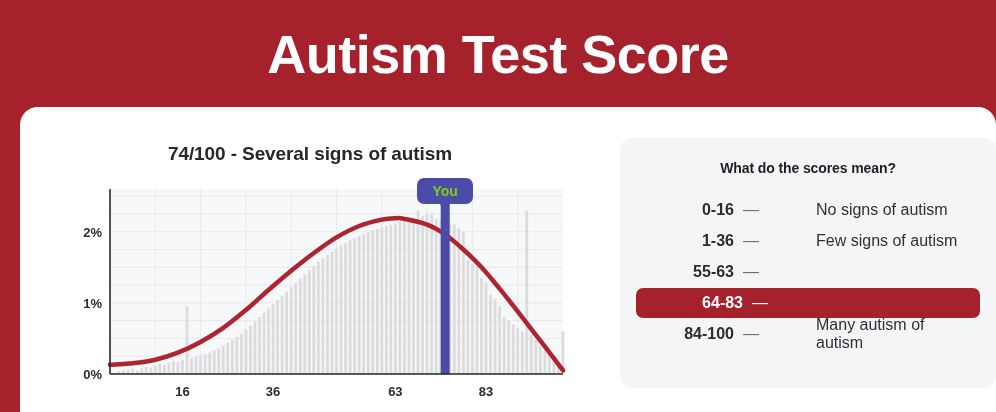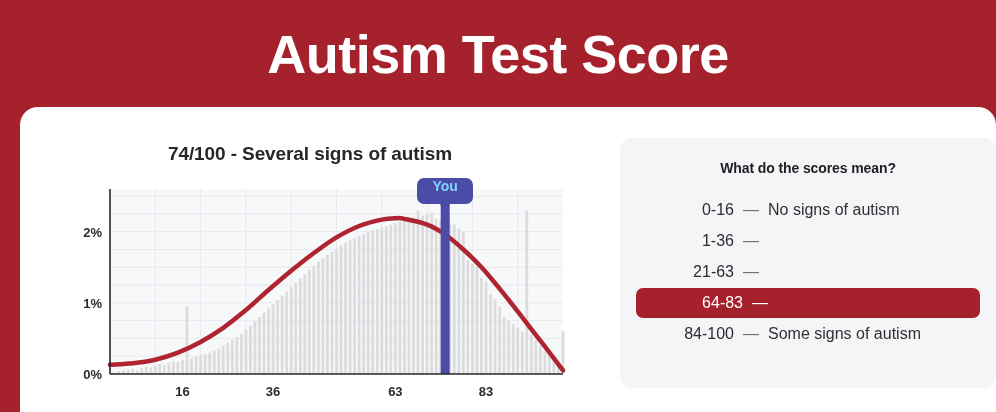--- a/index.html
+++ b/index.html
@@ -64,23 +64,23 @@
   }
   .plot-svg { display: block; }
   
   .you-badge {
     position: absolute;
     left: 400px; top: 71px;
     width: 56px; height: 26px;
     background: #4A4CA8;
     border-radius: 7px;
     display: flex;
-    align-items: flex-start;
+    align-items: center;
     justify-content: center;
-    color: #7dd3fc;
+    color: #84cc16;
     font-size: 14px;
     font-weight: bold;
     z-index: 5;
   }
   .you-badge::after {
     content: "";
     position: absolute;
     left: 50%; top: 25px;
     margin-left: -6px;
     width: 0; height: 0;
@@ -111,32 +111,33 @@
     height: 30px;
     margin: 0 16px 1px 16px;
     padding: 0 10px;
     border-radius: 7px;
     font-size: 16px;
     color: #2b2c30;
   }
   .score-row .range {
     width: 88px;
     text-align: right;
-    font-weight: normal;
+    font-weight: bold;
     flex: 0 0 auto;
   }
   .score-row .dash {
     width: 34px;
     text-align: center;
     color: #6c6e74;
     flex: 0 0 auto;
   }
   .score-row .desc {
     flex: 1 1 auto;
     color: #2f3034;
+    margin-left: 48px;
   }
   .score-row.is-current {
     background: #A5212C;
     padding-left: 19px;
   }
   .score-row.is-current .range,
   .score-row.is-current .dash,
   .score-row.is-current .desc {
     color: #ffffff;
   }
@@ -310,31 +311,32 @@
       <div class="scores-title">What do the scores mean?</div>
       <div id="score-rows">
           <div class="score-row">
             <span class="range">0-16</span>
             <span class="dash">—</span>
             <span class="desc">No signs of autism</span>
           </div>
           <div class="score-row">
             <span class="range">1-36</span>
             <span class="dash">—</span>
+            <span class="desc">Few signs of autism</span>
           </div>
           <div class="score-row">
-            <span class="range">21-63</span>
+            <span class="range">55-63</span>
             <span class="dash">—</span>
           </div>
           <div class="score-row is-current">
             <span class="range">64-83</span>
             <span class="dash">—</span>
           </div>
           <div class="score-row">
             <span class="range">84-100</span>
             <span class="dash">—</span>
-            <span class="desc">Some signs of autism</span>
+            <span class="desc">Many autism of autism</span>
           </div>
         </div>
     </div>
 
   </div>
 </div>
 
 </body></html>

